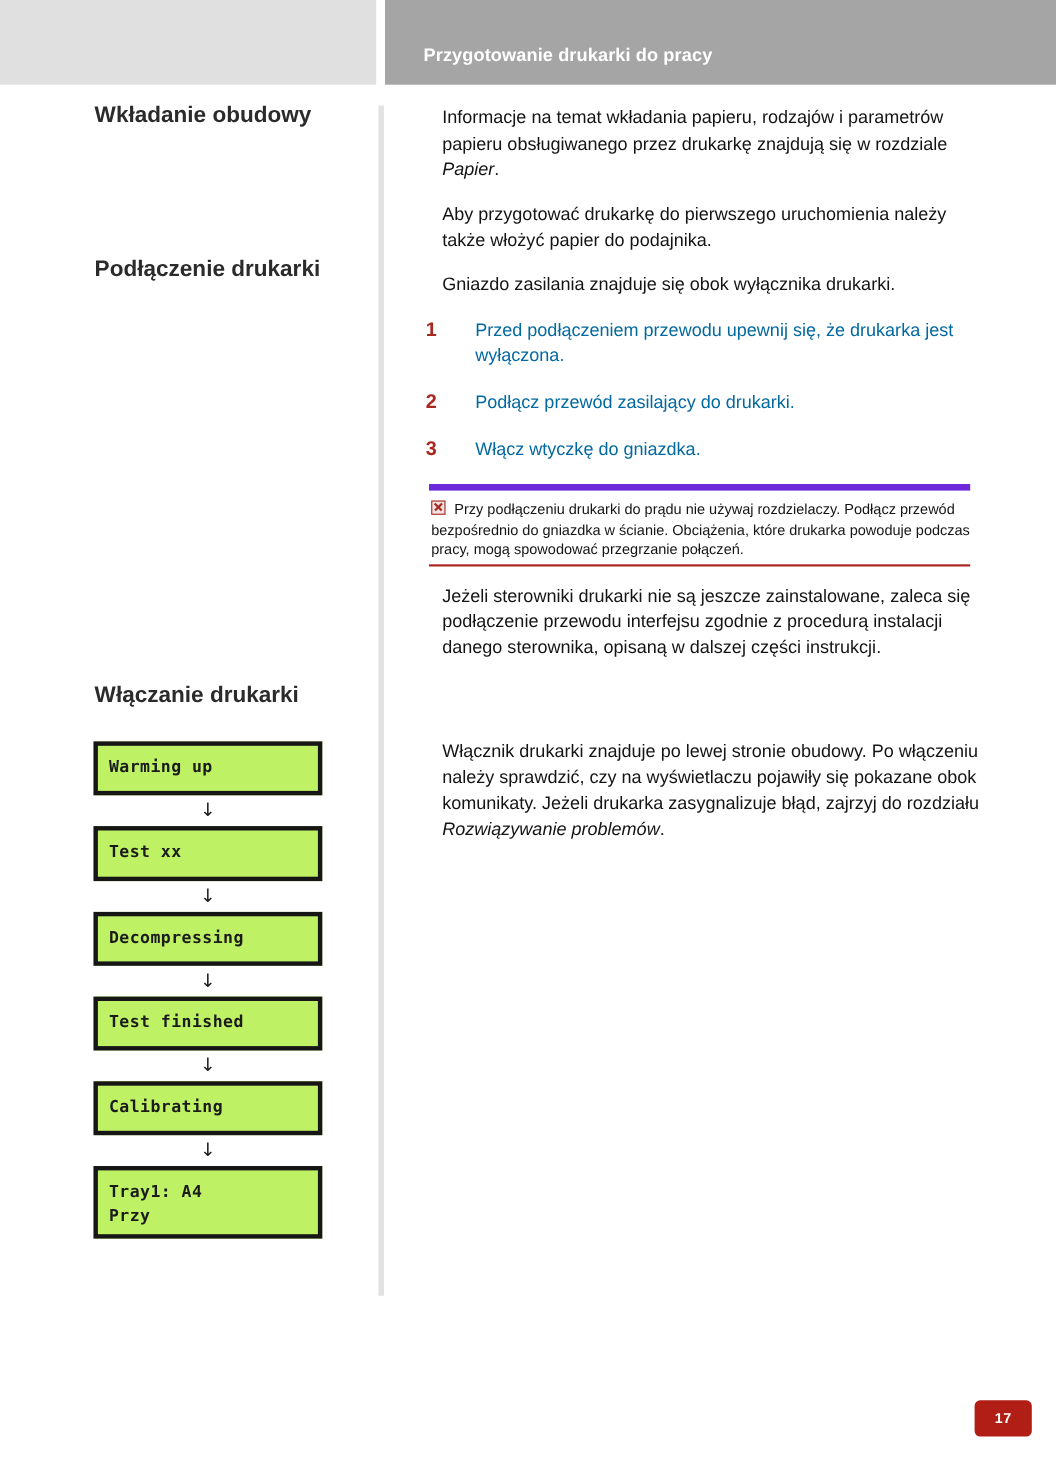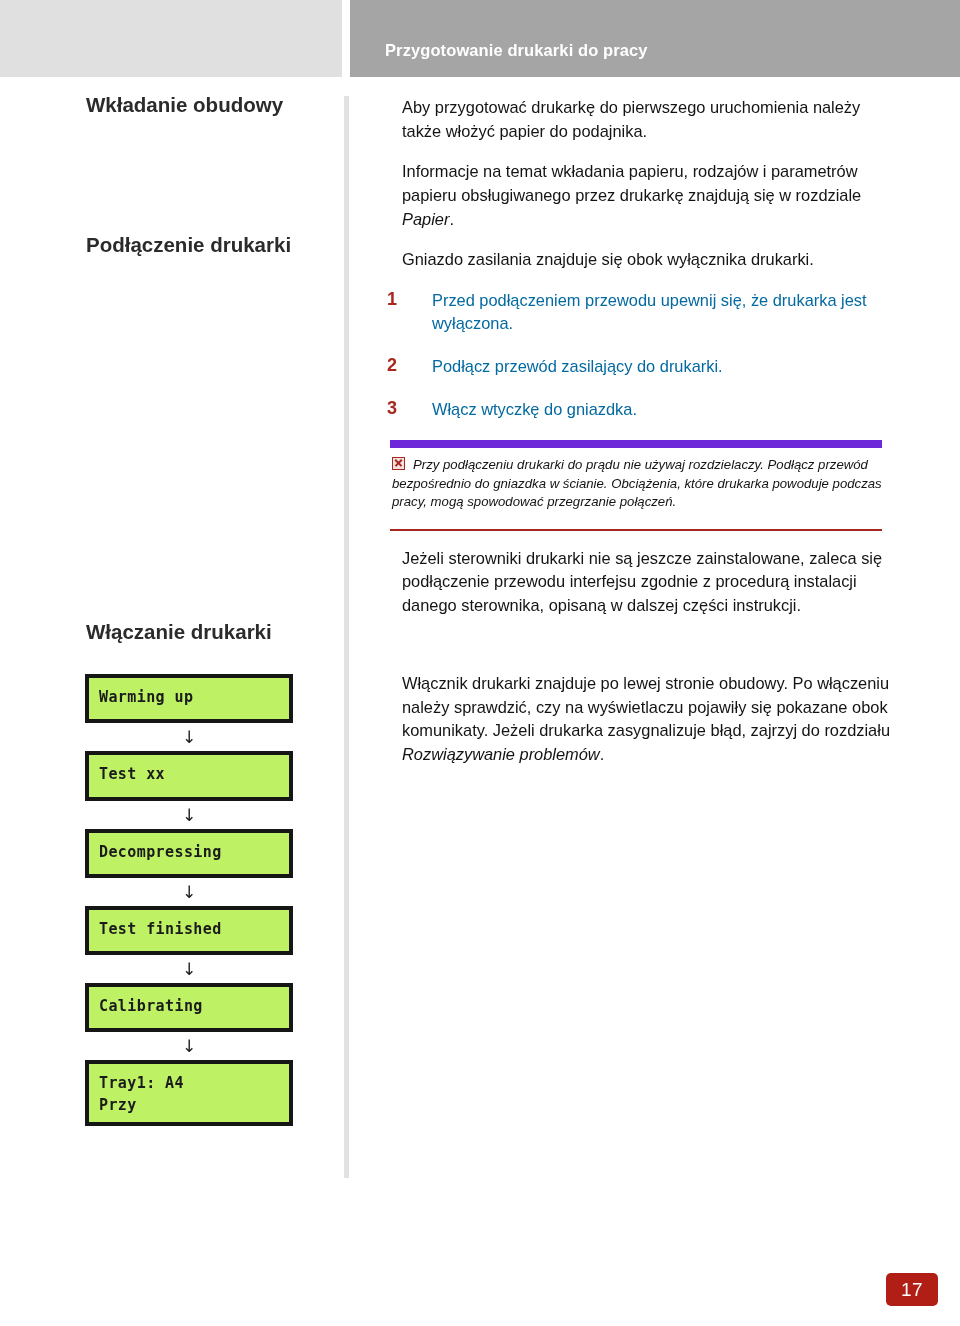--- a/index.html
+++ b/index.html
@@ -144,26 +144,25 @@
   }
   .step-text {
     display: block;
     font-size: 16.4px;
     line-height: 1.44;
     color: #0369a1;
   }
 
   
   #warning-note {
-    border-top: 8px solid #6d28d9;
+    border-top: 6px solid #6d28d9;
     border-bottom: 2px solid #a8271e;
-    padding: 8px 0 17px 0;
+    padding: 8px 0 3px 0;
     margin: 16px 0 16px -12px;
     width: 492px;
-    font-style: italic;
   }
   #warning-note-text {
     font-size: 13.2px;
     line-height: 1.4;
     color: #141414;
     padding-left: 2px;
   }
   .warn-icon {
     display: inline-block;
     width: 11px;
@@ -198,22 +197,22 @@
   
   #page-number-badge {
     position: absolute;
     right: 22px;
     bottom: 20px;
     width: 52px;
     height: 33px;
     border-radius: 5px;
     background: #b01e15;
     color: #ffffff;
-    font-size: 19px;
-    font-weight: normal;
+    font-size: 13px;
+    font-weight: bold;
     display: flex;
     align-items: center;
     justify-content: center;
     letter-spacing: 0.5px;
   }
 </style>
 </head>
 <body>
 
 <div id="header-left-block"></div>
@@ -248,23 +247,23 @@
     <div class="flow-arrow">↓</div>
 
     <div class="lcd-box tall">Tray1: A4
 Przy</div>
 
   </div>
 </div>
 
 <div id="main-column">
 
+  <p class="body-par"><span>Informacje na temat wkładania papieru, rodzajów i parametrów papieru obsługiwanego przez drukarkę znajdują się w rozdziale </span><i>Papier</i>.</p>
+
   <p class="body-par">Aby przygotować drukarkę do pierwszego uruchomienia należy także włożyć papier do podajnika.</p>
-
-  <p class="body-par"><span>Informacje na temat wkładania papieru, rodzajów i parametrów papieru obsługiwanego przez drukarkę znajdują się w rozdziale </span><i>Papier</i>.</p>
 
   <p class="body-par">Gniazdo zasilania znajduje się obok wyłącznika drukarki.</p>
 
   <ol id="steps">
     <li class="step-item">
       <span class="step-num">1</span>
       <span class="step-text">Przed podłączeniem przewodu upewnij się, że drukarka jest wyłączona.</span>
     </li>
     <li class="step-item">
       <span class="step-num">2</span>

